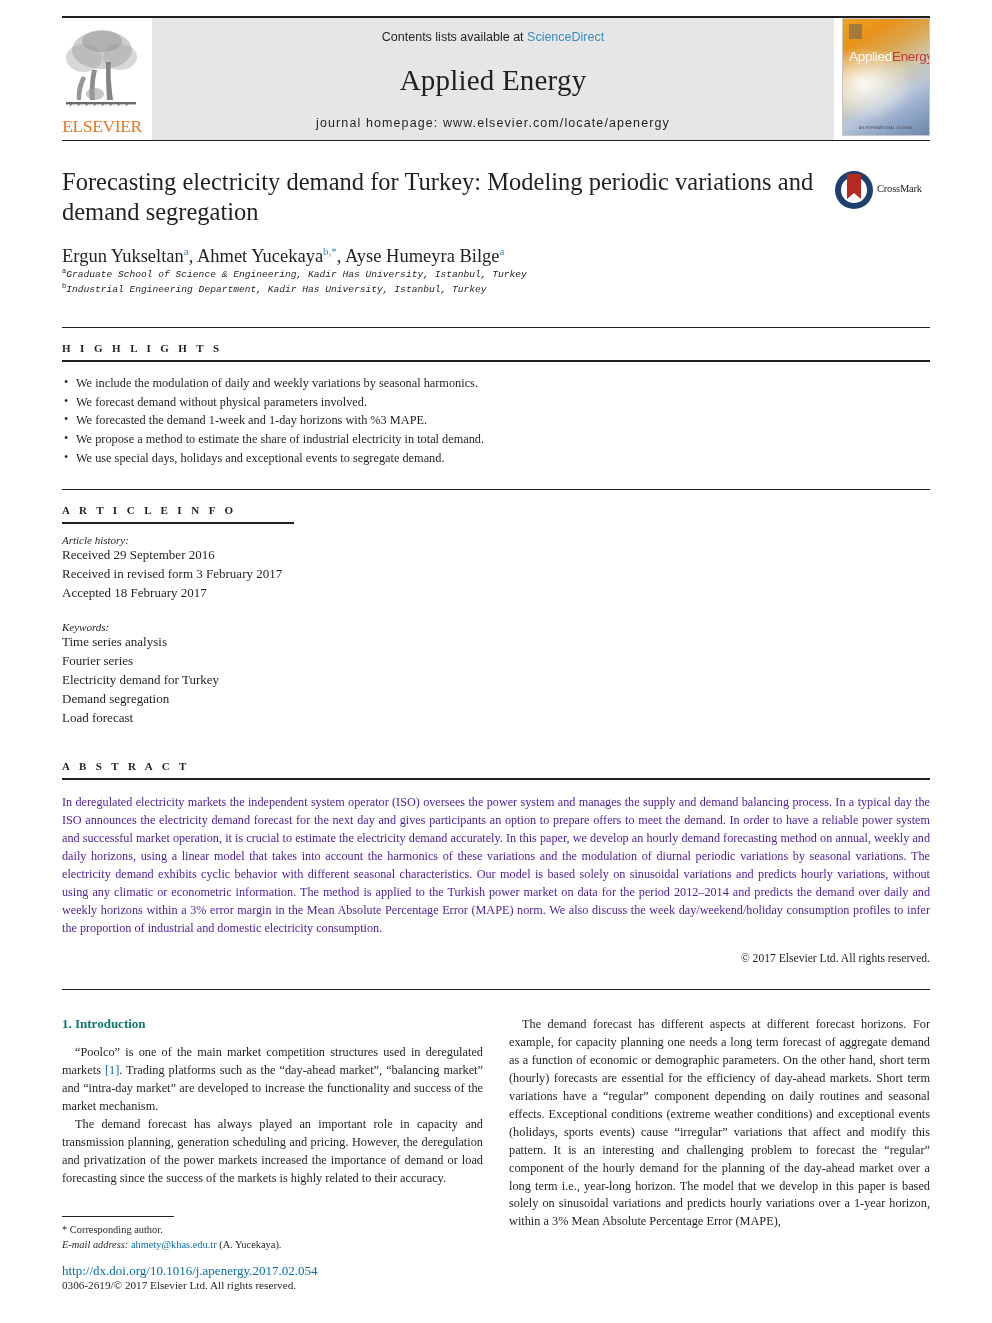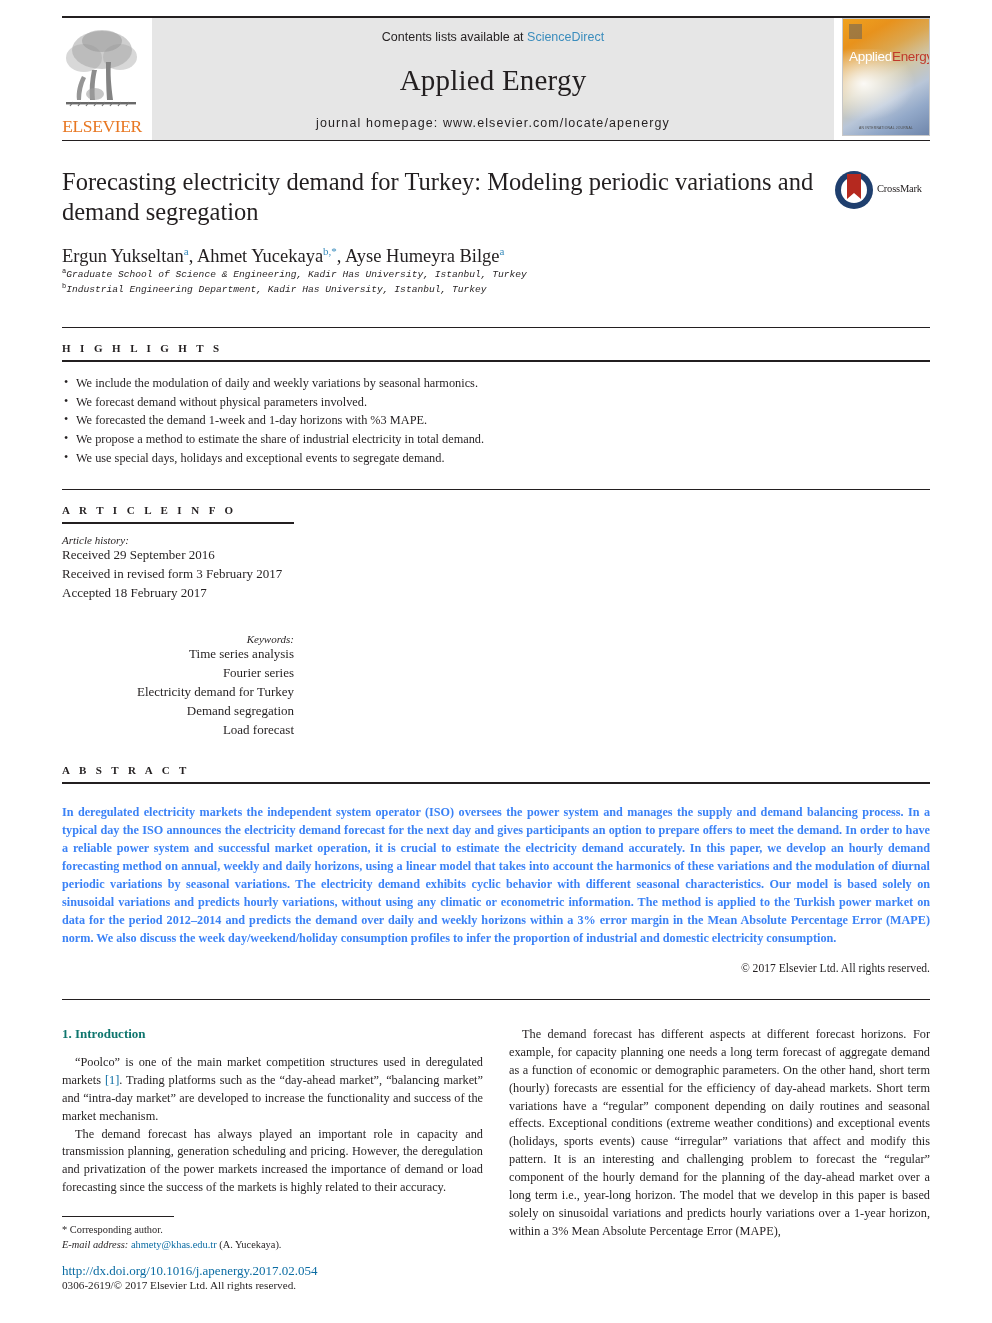--- a/index.html
+++ b/index.html
@@ -303,31 +303,29 @@
     margin-top: 10px;
     color: #231f20;
   }
   .hist-line, .kw-line {
     font-family: "Liberation Serif", serif;
     font-size: 13px;
     line-height: 1.46;
     color: #231f20;
   }
   .kw-block {
-    margin-top: 30px;
-    text-align: right;
+    margin-top: 18px;
   }
   .abs-text {
     font-family: "Liberation Serif", serif;
     font-size: 12.2px;
     line-height: 1.47;
     text-align: justify;
-    color: #3b82f6;
-    margin-top: 20px;
-    font-weight: bold;
+    color: #4c1d95;
+    margin-top: 14px;
   }
   .copyright {
     font-family: "Liberation Serif", serif;
     font-size: 11.6px;
     text-align: right;
     margin-top: 14px;
     color: #231f20;
   }
 
   

